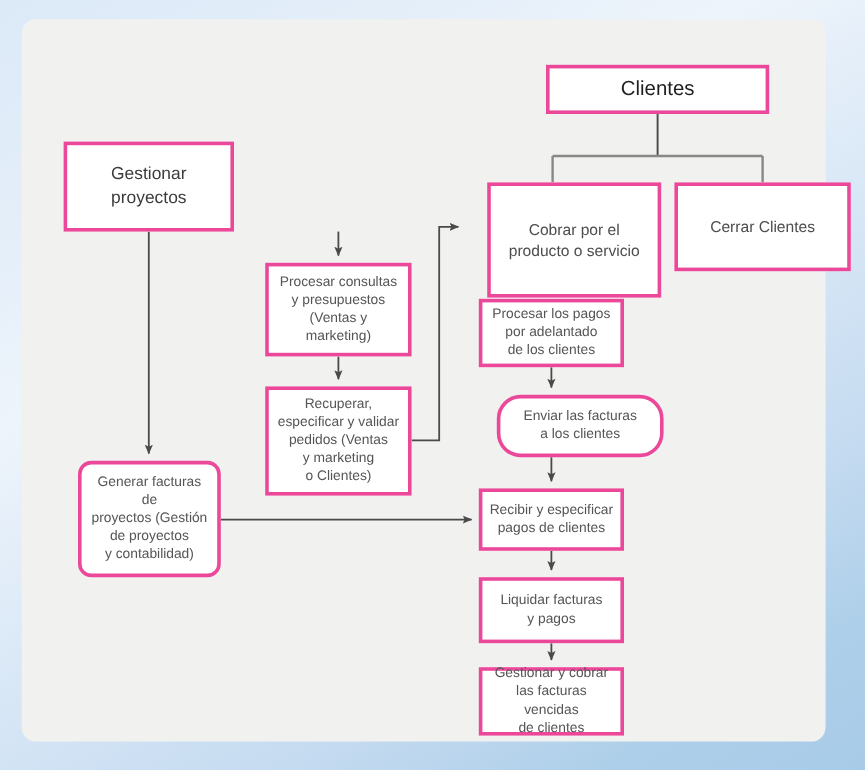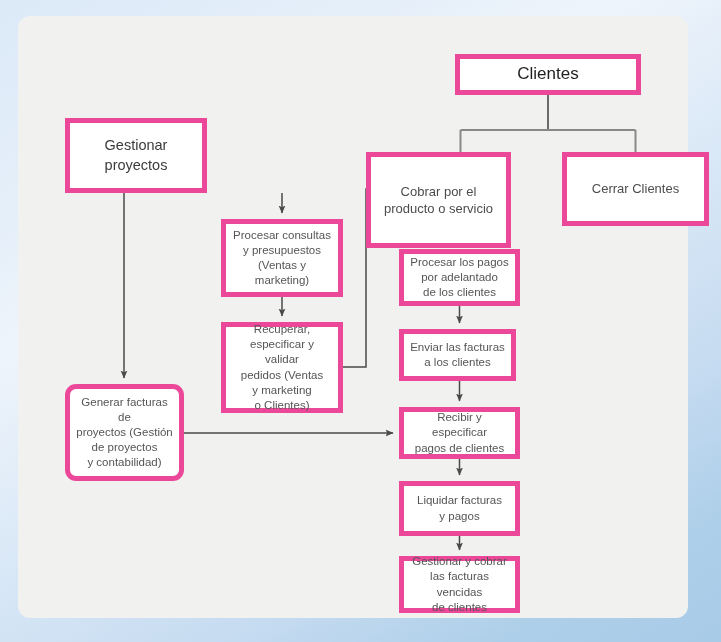--- a/index.html
+++ b/index.html
@@ -53,21 +53,21 @@
     top: 0;
     width: 670px;
     height: 602px;
     overflow: visible;
   }
 
   .node {
     position: absolute;
     box-sizing: border-box;
     background: #ffffff;
-    border: 5px solid #ec4899;
+    border: 3px solid #ec4899;
     display: flex;
     align-items: center;
     justify-content: center;
     text-align: center;
     color: #4a4a4a;
     line-height: 1.32;
     z-index: 2;
   }
 
   .node .node-label {
@@ -132,26 +132,26 @@
 
         <path d="M441.5,443 L441.5,459" stroke="#4a4a4a" stroke-width="1.5" fill="none" marker-end="url(#arrowhead)"></path>
 
         <path d="M441.5,520 L441.5,534" stroke="#4a4a4a" stroke-width="1.5" fill="none" marker-end="url(#arrowhead)"></path>
       </svg>
 
       <div class="node size-title" style="left:437px; top:38px; width:186px; height:41px;">
         <span class="node-label">Clientes</span>
       </div>
 
-      <div class="node size-lg" style="left:35px; top:102px; width:142px; height:75px;margin-left:12px;">
+      <div class="node size-lg" style="left:35px; top:102px; width:142px; height:75px;">
         <span class="node-label">Gestionar proyectos</span>
       </div>
 
 
-      <div class="node size-md" style="left:348px; top:136px; width:145px; height:96px;">
+      <div class="node size-md" style="left:388px; top:136px; width:145px; height:96px;">
         <span class="node-label">Cobrar por el
 producto o servicio</span>
       </div>
 
       <div class="node size-md" style="left:544px; top:136px; width:147px; height:74px;justify-content:flex-end;">
         <span class="node-label">Cerrar Clientes</span>
       </div>
 
       <div class="node size-sm" style="left:203px; top:203px; width:122px; height:78px;">
         <span class="node-label">Procesar consultas
@@ -173,21 +173,21 @@
 de proyectos
 y contabilidad)</span>
       </div>
 
       <div class="node size-sm" style="left:381px; top:233px; width:121px; height:57px;">
         <span class="node-label">Procesar los pagos
 por adelantado
 de los clientes</span>
       </div>
 
-      <div class="node size-sm" style="left:381px; top:313px; width:117px; height:52px;">
+      <div class="node size-sm" style="left:396px; top:313px; width:139px; height:52px;border-radius:20px;">
         <span class="node-label">Enviar las facturas
 a los clientes</span>
       </div>
 
       <div class="node size-sm" style="left:381px; top:391px; width:121px; height:52px;">
         <span class="node-label">Recibir y especificar
 pagos de clientes</span>
       </div>
 
       <div class="node size-sm" style="left:381px; top:465px; width:121px; height:55px;justify-content:center;">

